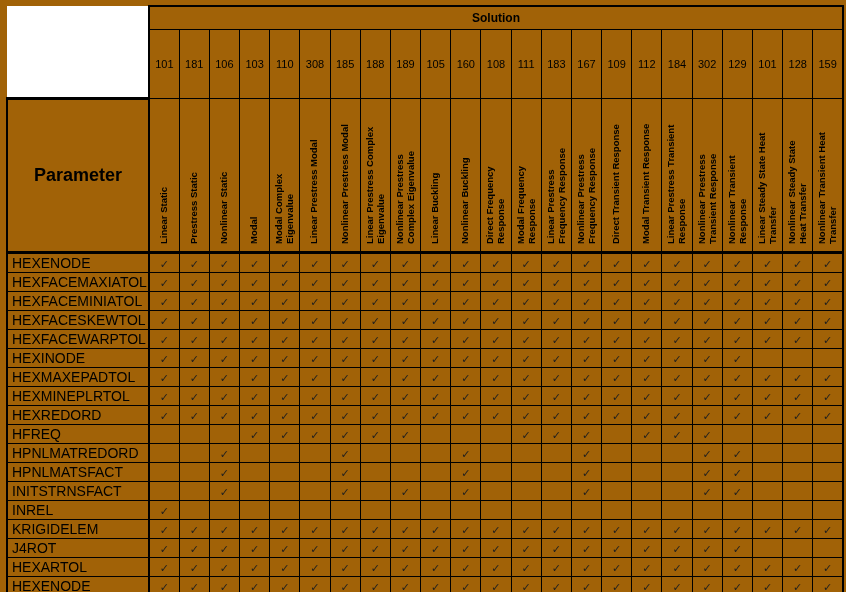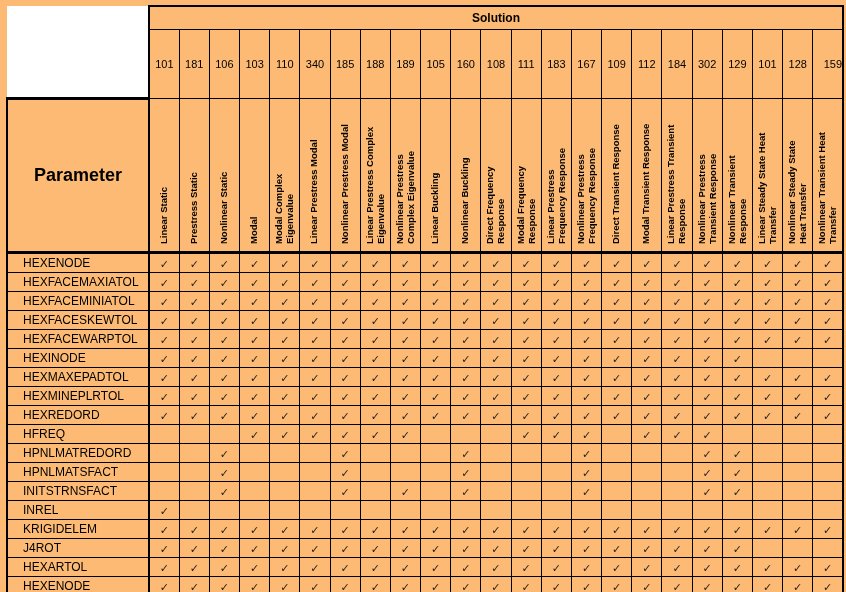--- a/index.html
+++ b/index.html
@@ -1,46 +1,46 @@
 <!DOCTYPE html>
 <html><head>
 <meta charset="utf-8">
 <style>
   html,body{margin:0;padding:0;background:#fff;}
-  .sheet{position:relative;width:846px;height:592px;background:#fdba74;overflow:hidden;
+  .sheet{position:relative;width:846px;height:592px;background:#a16207;overflow:hidden;
          font-family:"Liberation Sans",sans-serif;color:#000;}
   table.matrix{border-collapse:collapse;table-layout:fixed;width:838px;margin:5px 0 0 6px;}
   th,td{padding:0;margin:0;}
   col.param-col{width:142px;}
 
   td.blank-corner{border:none;background:#fff;}
 
   th.solution{border:2px solid #000;border-bottom:1px solid #000;height:22px;
               font-size:12px;font-weight:bold;text-align:center;vertical-align:middle;}
 
   th.code{border:1px solid #000;height:68px;font-size:11px;font-weight:normal;
           text-align:center;vertical-align:middle;}
   th.code.first{border-left:2px solid #000;}
-  th.code.last{border-right:2px solid #000;text-align:right;}
+  th.code.last{border-right:2px solid #000;}
 
   th.param-head{border:2px solid #000;border-top:3px solid #000;border-bottom:3px solid #000;
                 font-size:18px;font-weight:bold;text-align:center;vertical-align:middle;}
 
   th.rot-head{position:relative;border:1px solid #000;border-bottom:3px solid #000;height:152px;
               overflow:hidden;}
   th.rot-head.last{border-right:2px solid #000;}
   .rot-wrap{position:absolute;left:1px;top:2px;width:146px;height:27px;
             transform-origin:0 0;transform:translate(0,146px) rotate(-90deg);
             display:flex;align-items:center;}
   .rot-text{font-size:9.5px;font-weight:bold;line-height:10.5px;white-space:pre-line;
             text-align:left;padding-left:3px;}
 
   tbody td{border:1px solid #000;height:17px;vertical-align:middle;}
   td.param-name{border-left:2px solid #000;border-right:2px solid #000;
-                font-size:12px;padding-left:15px;white-space:nowrap;overflow:hidden;}
+                font-size:14px;padding-left:4px;white-space:nowrap;overflow:hidden;}
   td.check-cell{text-align:center;}
   td.check-cell.last{border-right:2px solid #000;}
   .check{font-family:"DejaVu Sans",sans-serif;font-size:11px;color:#1f1f1f;line-height:1;}
 </style>
 </head>
 <body>
 
 <div class="sheet">
   <table class="matrix">
     <colgroup>
@@ -50,21 +50,21 @@
       <tr>
         <td class="blank-corner" rowspan="2"></td>
         <th class="solution" id="solution-th" colspan="23">Solution</th>
       </tr>
       <tr id="codes-row">
           <th class="code first">101</th>
           <th class="code">181</th>
           <th class="code">106</th>
           <th class="code">103</th>
           <th class="code">110</th>
-          <th class="code">340</th>
+          <th class="code">308</th>
           <th class="code">185</th>
           <th class="code">188</th>
           <th class="code">189</th>
           <th class="code">105</th>
           <th class="code">160</th>
           <th class="code">108</th>
           <th class="code">111</th>
           <th class="code">183</th>
           <th class="code">167</th>
           <th class="code">109</th>

